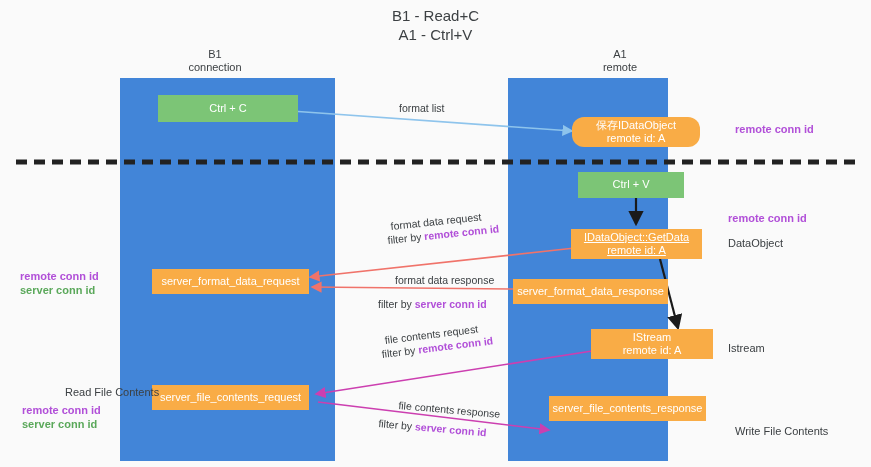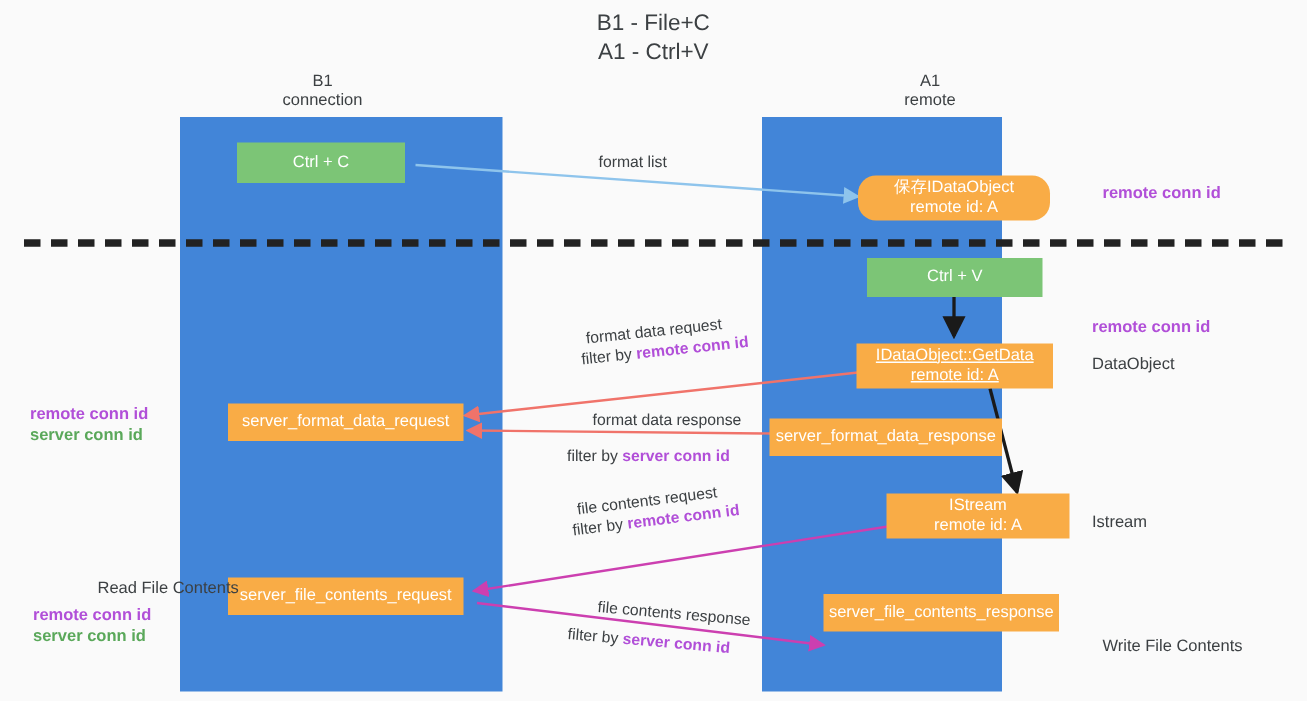--- a/index.html
+++ b/index.html
@@ -60,21 +60,21 @@
 
   
   svg.overlay{position:absolute;left:0;top:0;width:871px;height:467px;overflow:visible;}
 </style>
 </head>
 <body>
 
 <div id="stage">
 
   <div class="abs title">
-    <div>B1 - File+C</div>
+    <div>B1 - Read+C</div>
     <div>A1 - Ctrl+V</div>
   </div>
 
   <div class="abs colhead" style="left:150px;top:48px;width:130px;">
     <div>B1</div>
     <div>connection</div>
   </div>
   <div class="abs colhead" style="left:555px;top:48px;width:130px;">
     <div>A1</div>
     <div>remote</div>
@@ -109,30 +109,30 @@
 
     <line x1="514" y1="289" x2="312" y2="287" stroke="#f0736a" stroke-width="1.6" marker-end="url(#ah-red)"></line>
 
     <line x1="660" y1="259" x2="678" y2="328" stroke="#1a1a1a" stroke-width="2.2" marker-end="url(#ah-black)"></line>
 
     <line x1="592" y1="351" x2="316" y2="394" stroke="#cc3fb0" stroke-width="1.6" marker-end="url(#ah-magenta)"></line>
 
     <line x1="318" y1="402" x2="549" y2="430" stroke="#cc3fb0" stroke-width="1.6" marker-end="url(#ah-magenta)"></line>
   </svg>
 
-  <div class="abs node green" style="left:158px;top:95px;width:112px;height:27px;">
+  <div class="abs node green" style="left:158px;top:95px;width:140px;height:27px;">
     <span>Ctrl + C</span>
   </div>
 
   <div class="abs node orange" style="left:572px;top:117px;width:128px;height:30px;border-radius:12px;">
     <span>保存IDataObject</span>
     <span>remote id: A</span>
   </div>
 
-  <div class="abs node green" style="left:578px;top:172px;width:117px;height:26px;">
+  <div class="abs node green" style="left:578px;top:172px;width:106px;height:26px;">
     <span>Ctrl + V</span>
   </div>
 
   <div class="abs node orange" style="left:571px;top:229px;width:131px;height:30px;text-decoration:underline;">
     <span>IDataObject::GetData</span>
     <span>remote id: A</span>
   </div>
 
   <div class="abs node orange" style="left:152px;top:269px;width:157px;height:25px;">
     <span>server_format_data_request</span>

